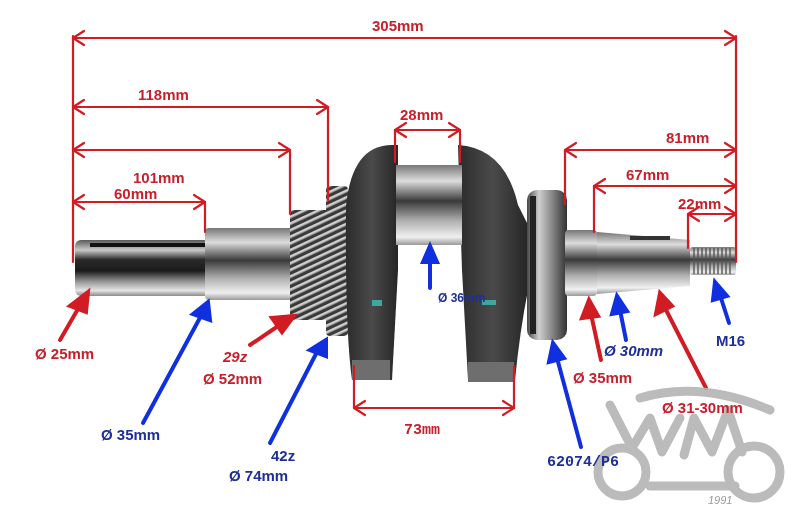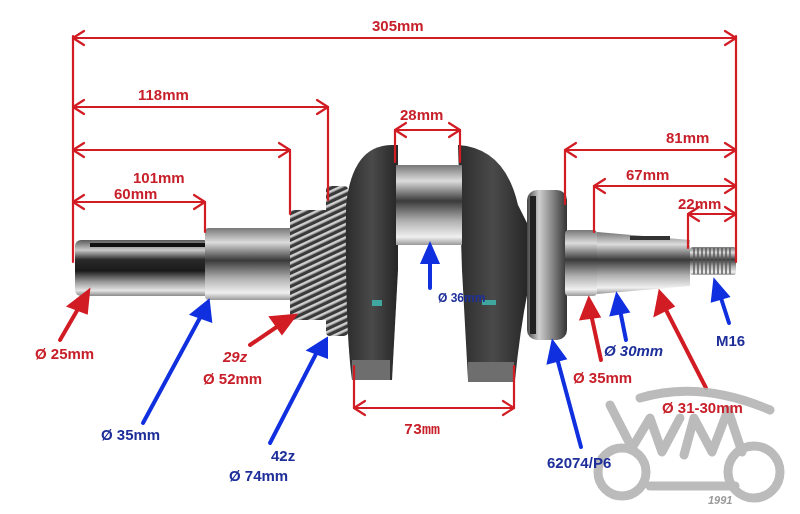--- a/index.html
+++ b/index.html
@@ -5,21 +5,21 @@
     html, body { margin: 0; padding: 0; background: #ffffff; }
     body { width: 800px; height: 514px; position: relative; overflow: hidden;
            font-family: "Liberation Sans", sans-serif; }
     #stage { position: absolute; left: 0; top: 0; width: 800px; height: 425px; }
     .lbl { position: absolute; font-weight: bold; font-size: 15px; white-space: nowrap;
            font-family: "Liberation Sans", sans-serif; line-height: 1; }
     .red { color: #c8202a; }
     .blue { color: #1e2f9a; }
     .small { font-size: 12px; }
     .year { position: absolute; left: 708px; top: 494px; font-size: 11px; font-style: italic;
-            font-weight: bold; color: #9a9a9a; font-family: "Liberation Sans", sans-serif; }
+            font-weight: normal; color: #9a9a9a; font-family: "Liberation Sans", sans-serif; }
   </style>
 </head>
 <body>
 
 <div id="stage">
 
   <svg width="800" height="514" viewBox="0 0 800 514" style="position:absolute;left:0;top:0">
     <defs>
       <linearGradient id="steel" x1="0" y1="0" x2="0" y2="1">
         <stop offset="0" stop-color="#5a5a5a"></stop>
@@ -203,20 +203,20 @@
   <span class="lbl red" style="left:626px;top:167px;">67mm</span>
   <span class="lbl red" style="left:678px;top:196px;">22mm</span>
 
   <span class="lbl red" style="left:19px;top:346px;margin-left:16px;">Ø 25mm</span>
   <span class="lbl blue" style="left:101px;top:427px;">Ø 35mm</span>
   <span class="lbl red" style="left:223px;top:349px;font-style:italic;">29z</span>
   <span class="lbl red" style="left:203px;top:371px;">Ø 52mm</span>
   <span class="lbl blue" style="left:244px;top:448px;margin-left:27px;">42z</span>
   <span class="lbl blue" style="left:229px;top:468px;">Ø 74mm</span>
   <span class="lbl blue small" style="left:402px;top:292px;padding-left:36px;">Ø 36mm</span>
-  <span class="lbl blue" style="left:547px;top:455px;">62074/P6</span>
+  <span class="lbl blue" style="left:547px;top:455px;font-family:Liberation Mono, monospace;">62074/P6</span>
   <span class="lbl red" style="left:573px;top:370px;">Ø 35mm</span>
   <span class="lbl blue" style="left:604px;top:343px;font-style:italic;">Ø 30mm</span>
   <span class="lbl red" style="left:662px;top:400px;">Ø 31-30mm</span>
   <span class="lbl blue" style="left:716px;top:333px;">M16</span>
 
   <span class="year">1991</span>
 </div>
 
 </body></html>

